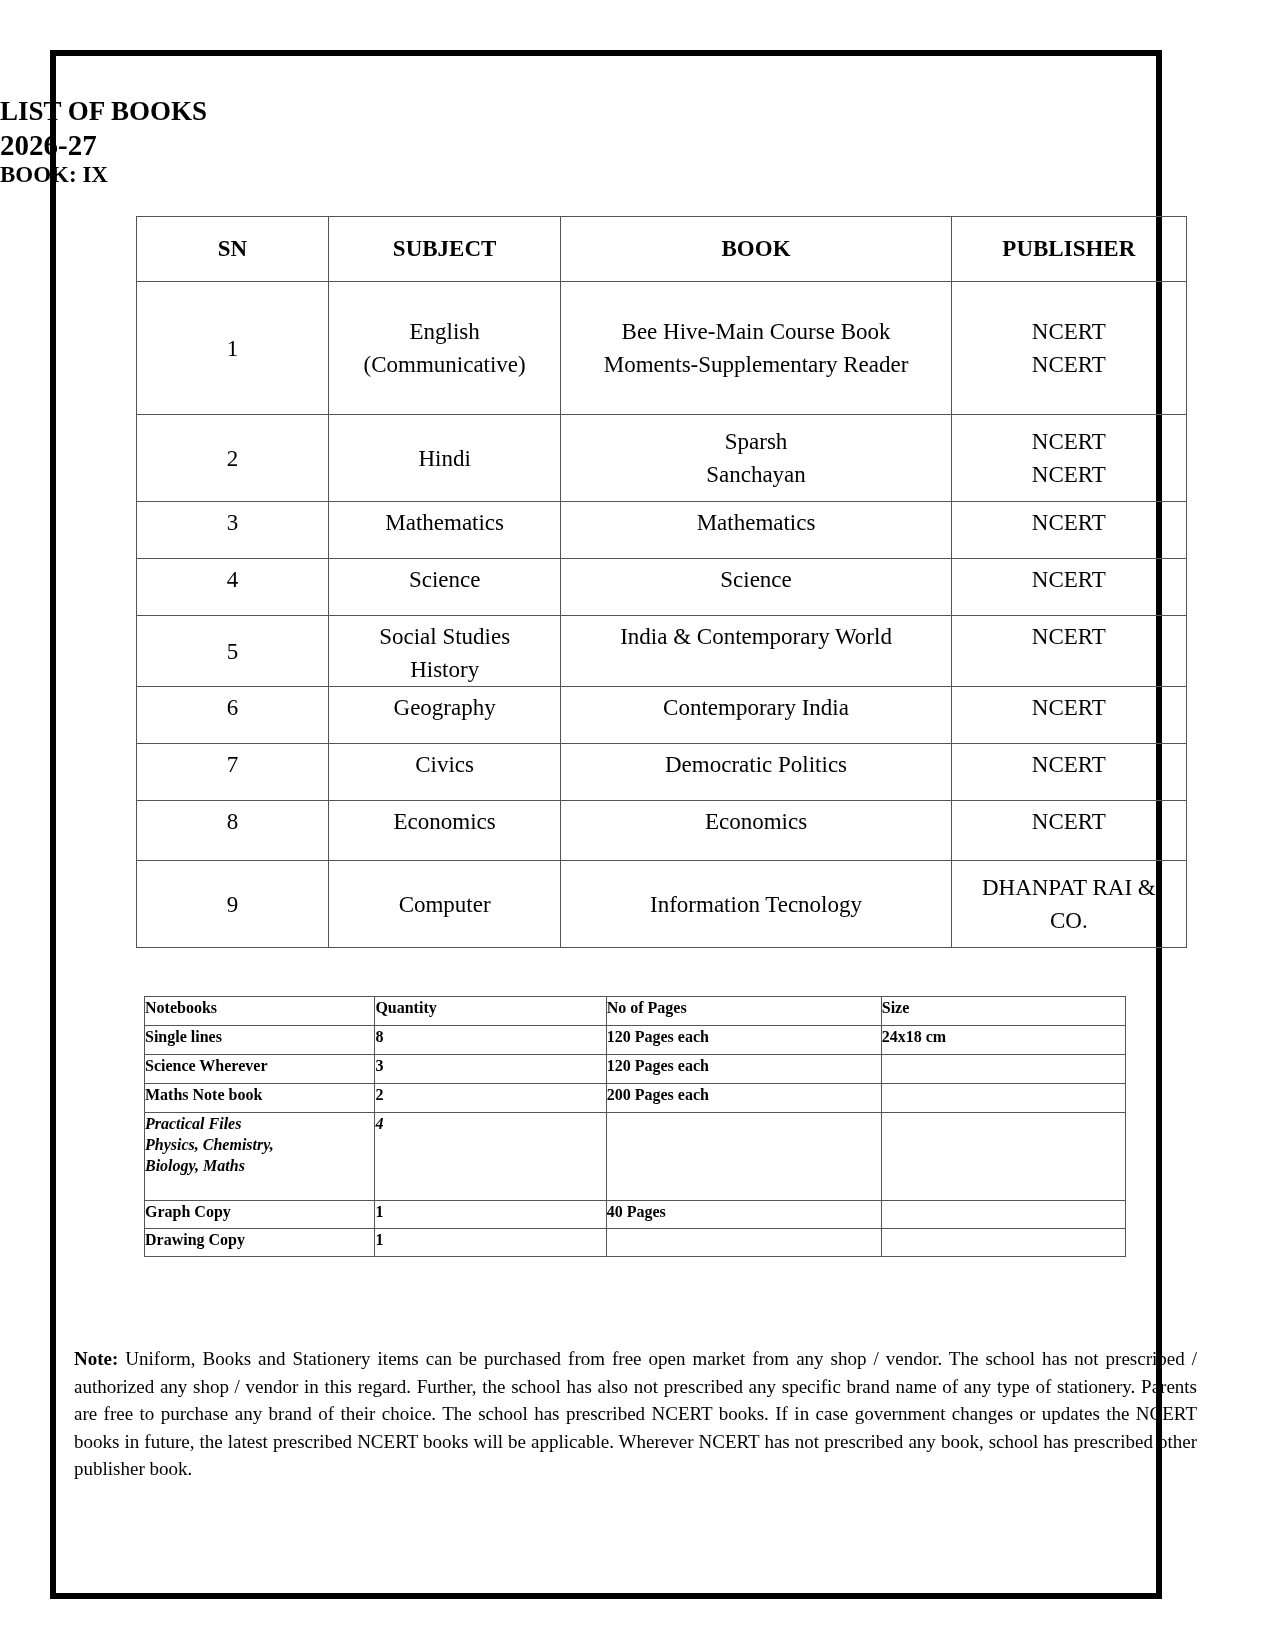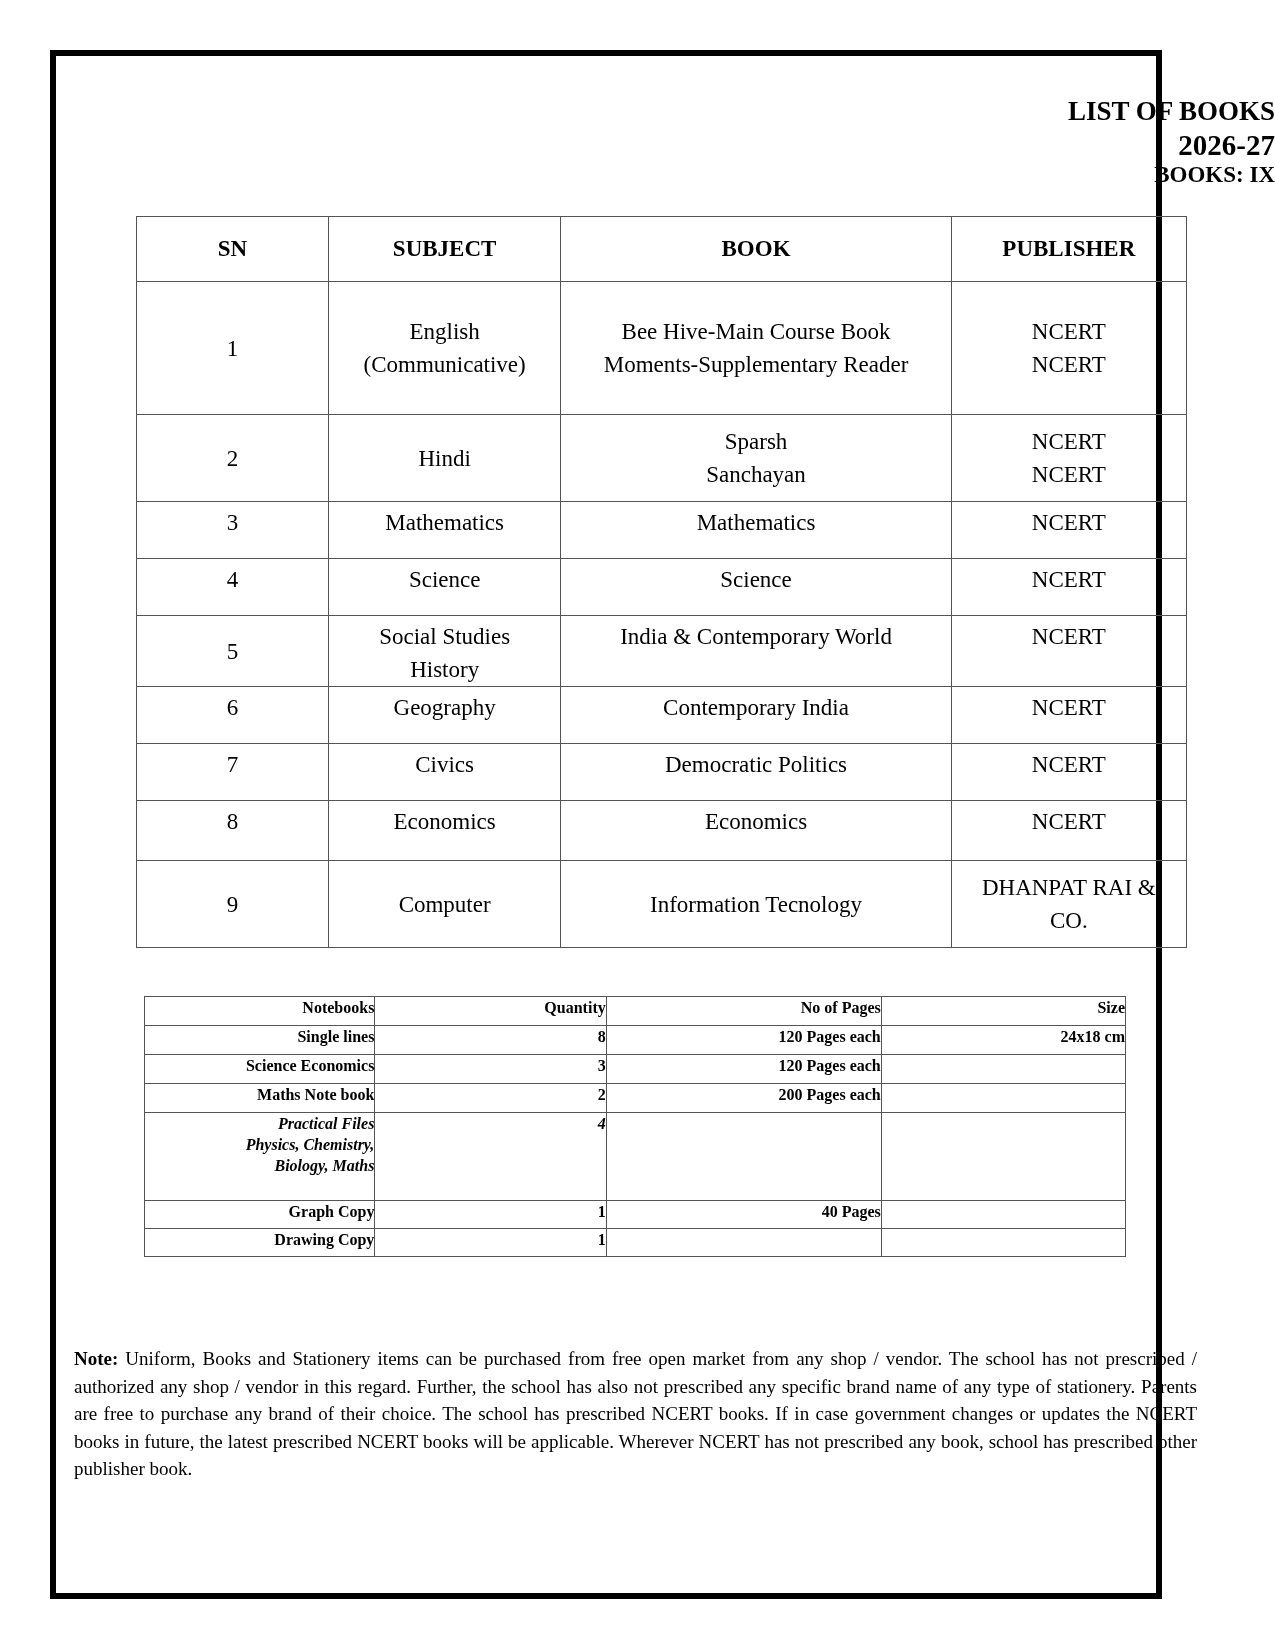--- a/index.html
+++ b/index.html
@@ -4,57 +4,57 @@
 <style>
   html, body { margin: 0; padding: 0; background: #ffffff; }
   body {
     width: 1275px; height: 1650px; position: relative; overflow: hidden;
     font-family: "Liberation Serif", "DejaVu Serif", serif; color: #000;
   }
   .page-frame {
     position: absolute; left: 50px; top: 50px; width: 1112px; height: 1549px;
     border: 6px solid #000; box-sizing: border-box;
   }
-  .titles { position: absolute; left: 0; width: 1275px; text-align: right; font-weight: bold; }
+  .titles { position: absolute; left: 0; width: 1275px; text-align: left; font-weight: bold; }
   .t1 { top: 96px; font-size: 27px; }
   .t2 { top: 129px; font-size: 29px; }
   .t3 { top: 162px; font-size: 23px; }
 
   table { border-collapse: collapse; position: absolute; }
   .books {
     left: 136px; top: 216px; width: 1051px;
     font-size: 23px;
   }
   .books td, .books th { border: 1.5px solid #555; text-align: center; padding: 0; }
   .books th { font-weight: bold; height: 64px; font-size: 23px; }
   .books td { vertical-align: top; line-height: 33px; }
   .books td.mid { vertical-align: middle; }
   .c-sn { width: 192px; margin-left: 40px; } .c-sub { width: 232px; } .c-book { width: 391px; } .c-pub { width: 235px; }
 
   .note-tbl {
     left: 144px; top: 996px; width: 982px;
     font-size: 16px; font-weight: bold;
   }
-  .note-tbl td { border: 1.5px solid #555; text-align: right; padding: 0; vertical-align: top; line_height: 20px; line-height: 21px; }
+  .note-tbl td { border: 1.5px solid #555; text-align: left; padding: 0; vertical-align: top; line_height: 20px; line-height: 21px; }
   .n1 { width: 230px; } .n2 { width: 231px; } .n3 { width: 275px; } .n4 { width: 244px; }
 
   .note {
     position: absolute; left: 74px; top: 1345px; width: 1123px;
     font-size: 19px; line-height: 27.5px; text-align: justify;
   }
   .note b { font-weight: bold; }
 </style>
 </head>
 <body>
 
 <div class="page-frame"></div>
 
 <div class="titles t1">LIST OF BOOKS</div>
 <div class="titles t2">2026-27</div>
-<div class="titles t3">BOOKS: IX</div>
+<div class="titles t3">BOOK: IX</div>
 
 <table class="books">
   <thead>
     <tr>
       <th class="c-sn">SN</th>
       <th class="c-sub">SUBJECT</th>
       <th class="c-book">BOOK</th>
       <th class="c-pub">PUBLISHER</th>
     </tr>
   </thead>
@@ -188,21 +188,21 @@
   <tr style="height: 29px;">
         <td>
           <div>Single  lines</div>
         </td>
         <td>8</td>
         <td>120 Pages  each</td>
         <td>24x18 cm</td>
       </tr>
       <tr style="height: 29px;">
         <td>
-          <div>Science Economics</div>
+          <div>Science Wherever</div>
         </td>
         <td>3</td>
         <td>120 Pages each</td>
         <td></td>
       </tr>
       <tr style="height: 29px;">
         <td>
           <div>Maths Note book</div>
         </td>
         <td>2</td>

